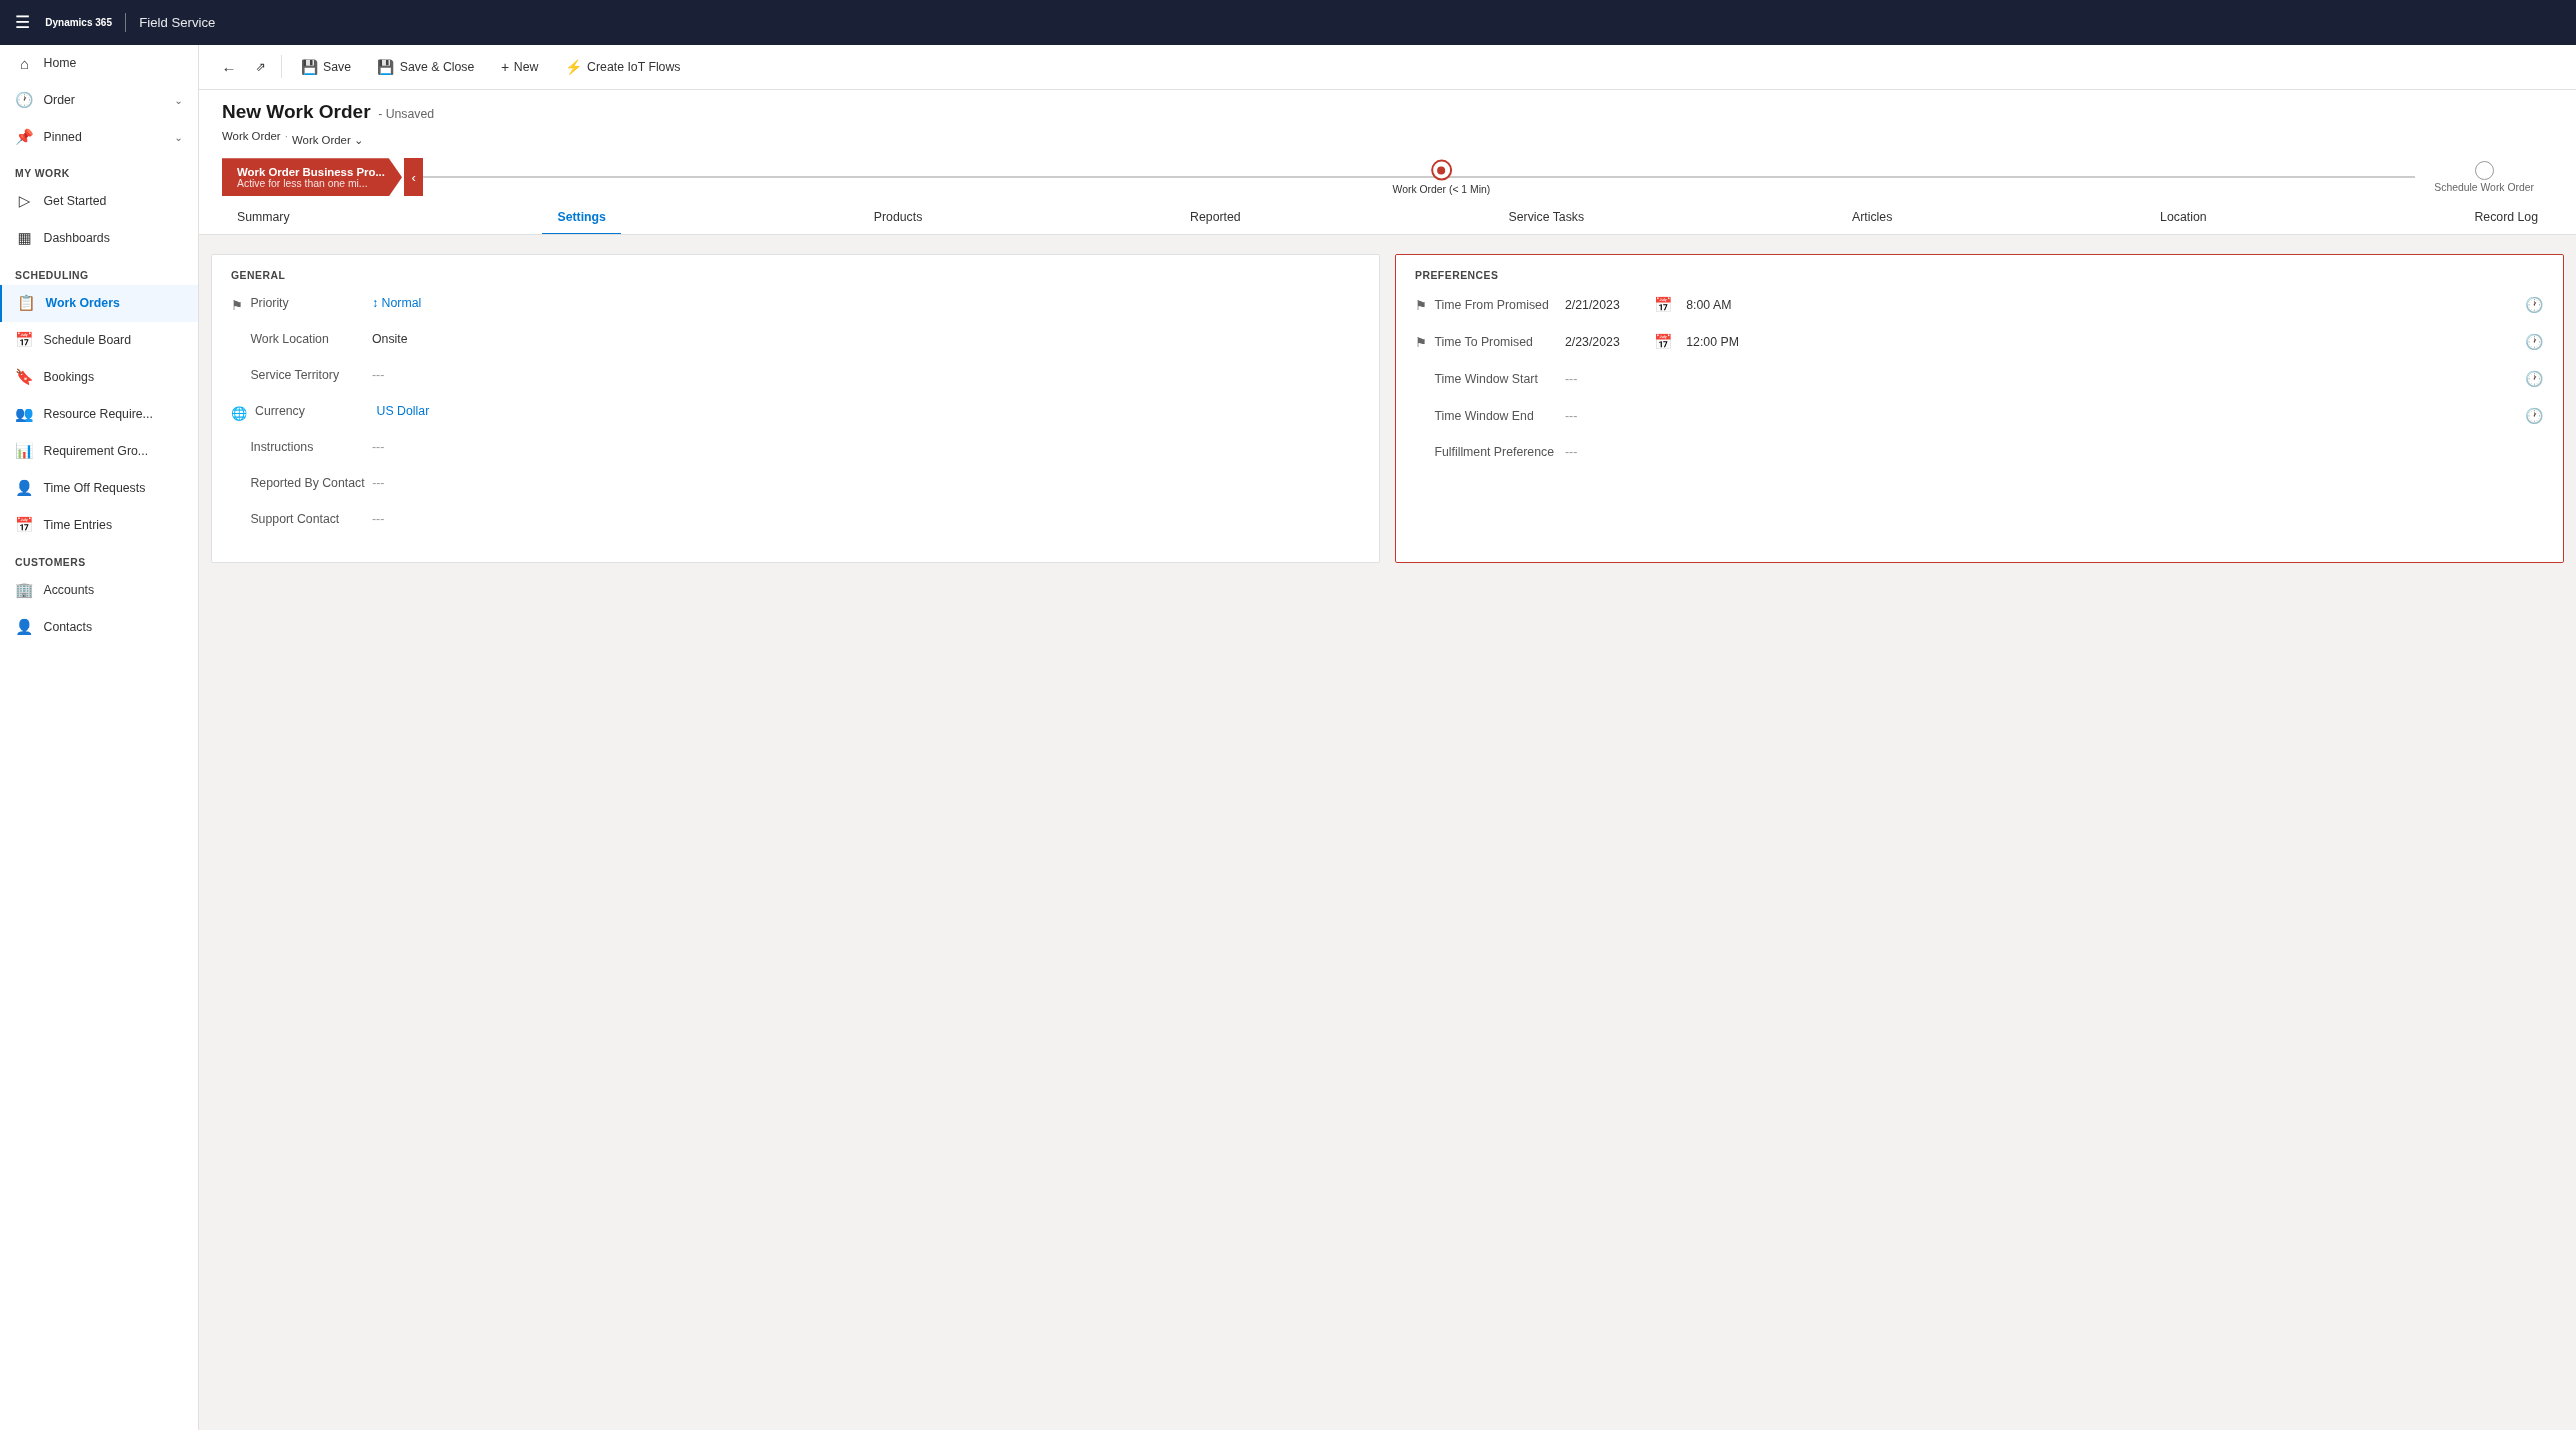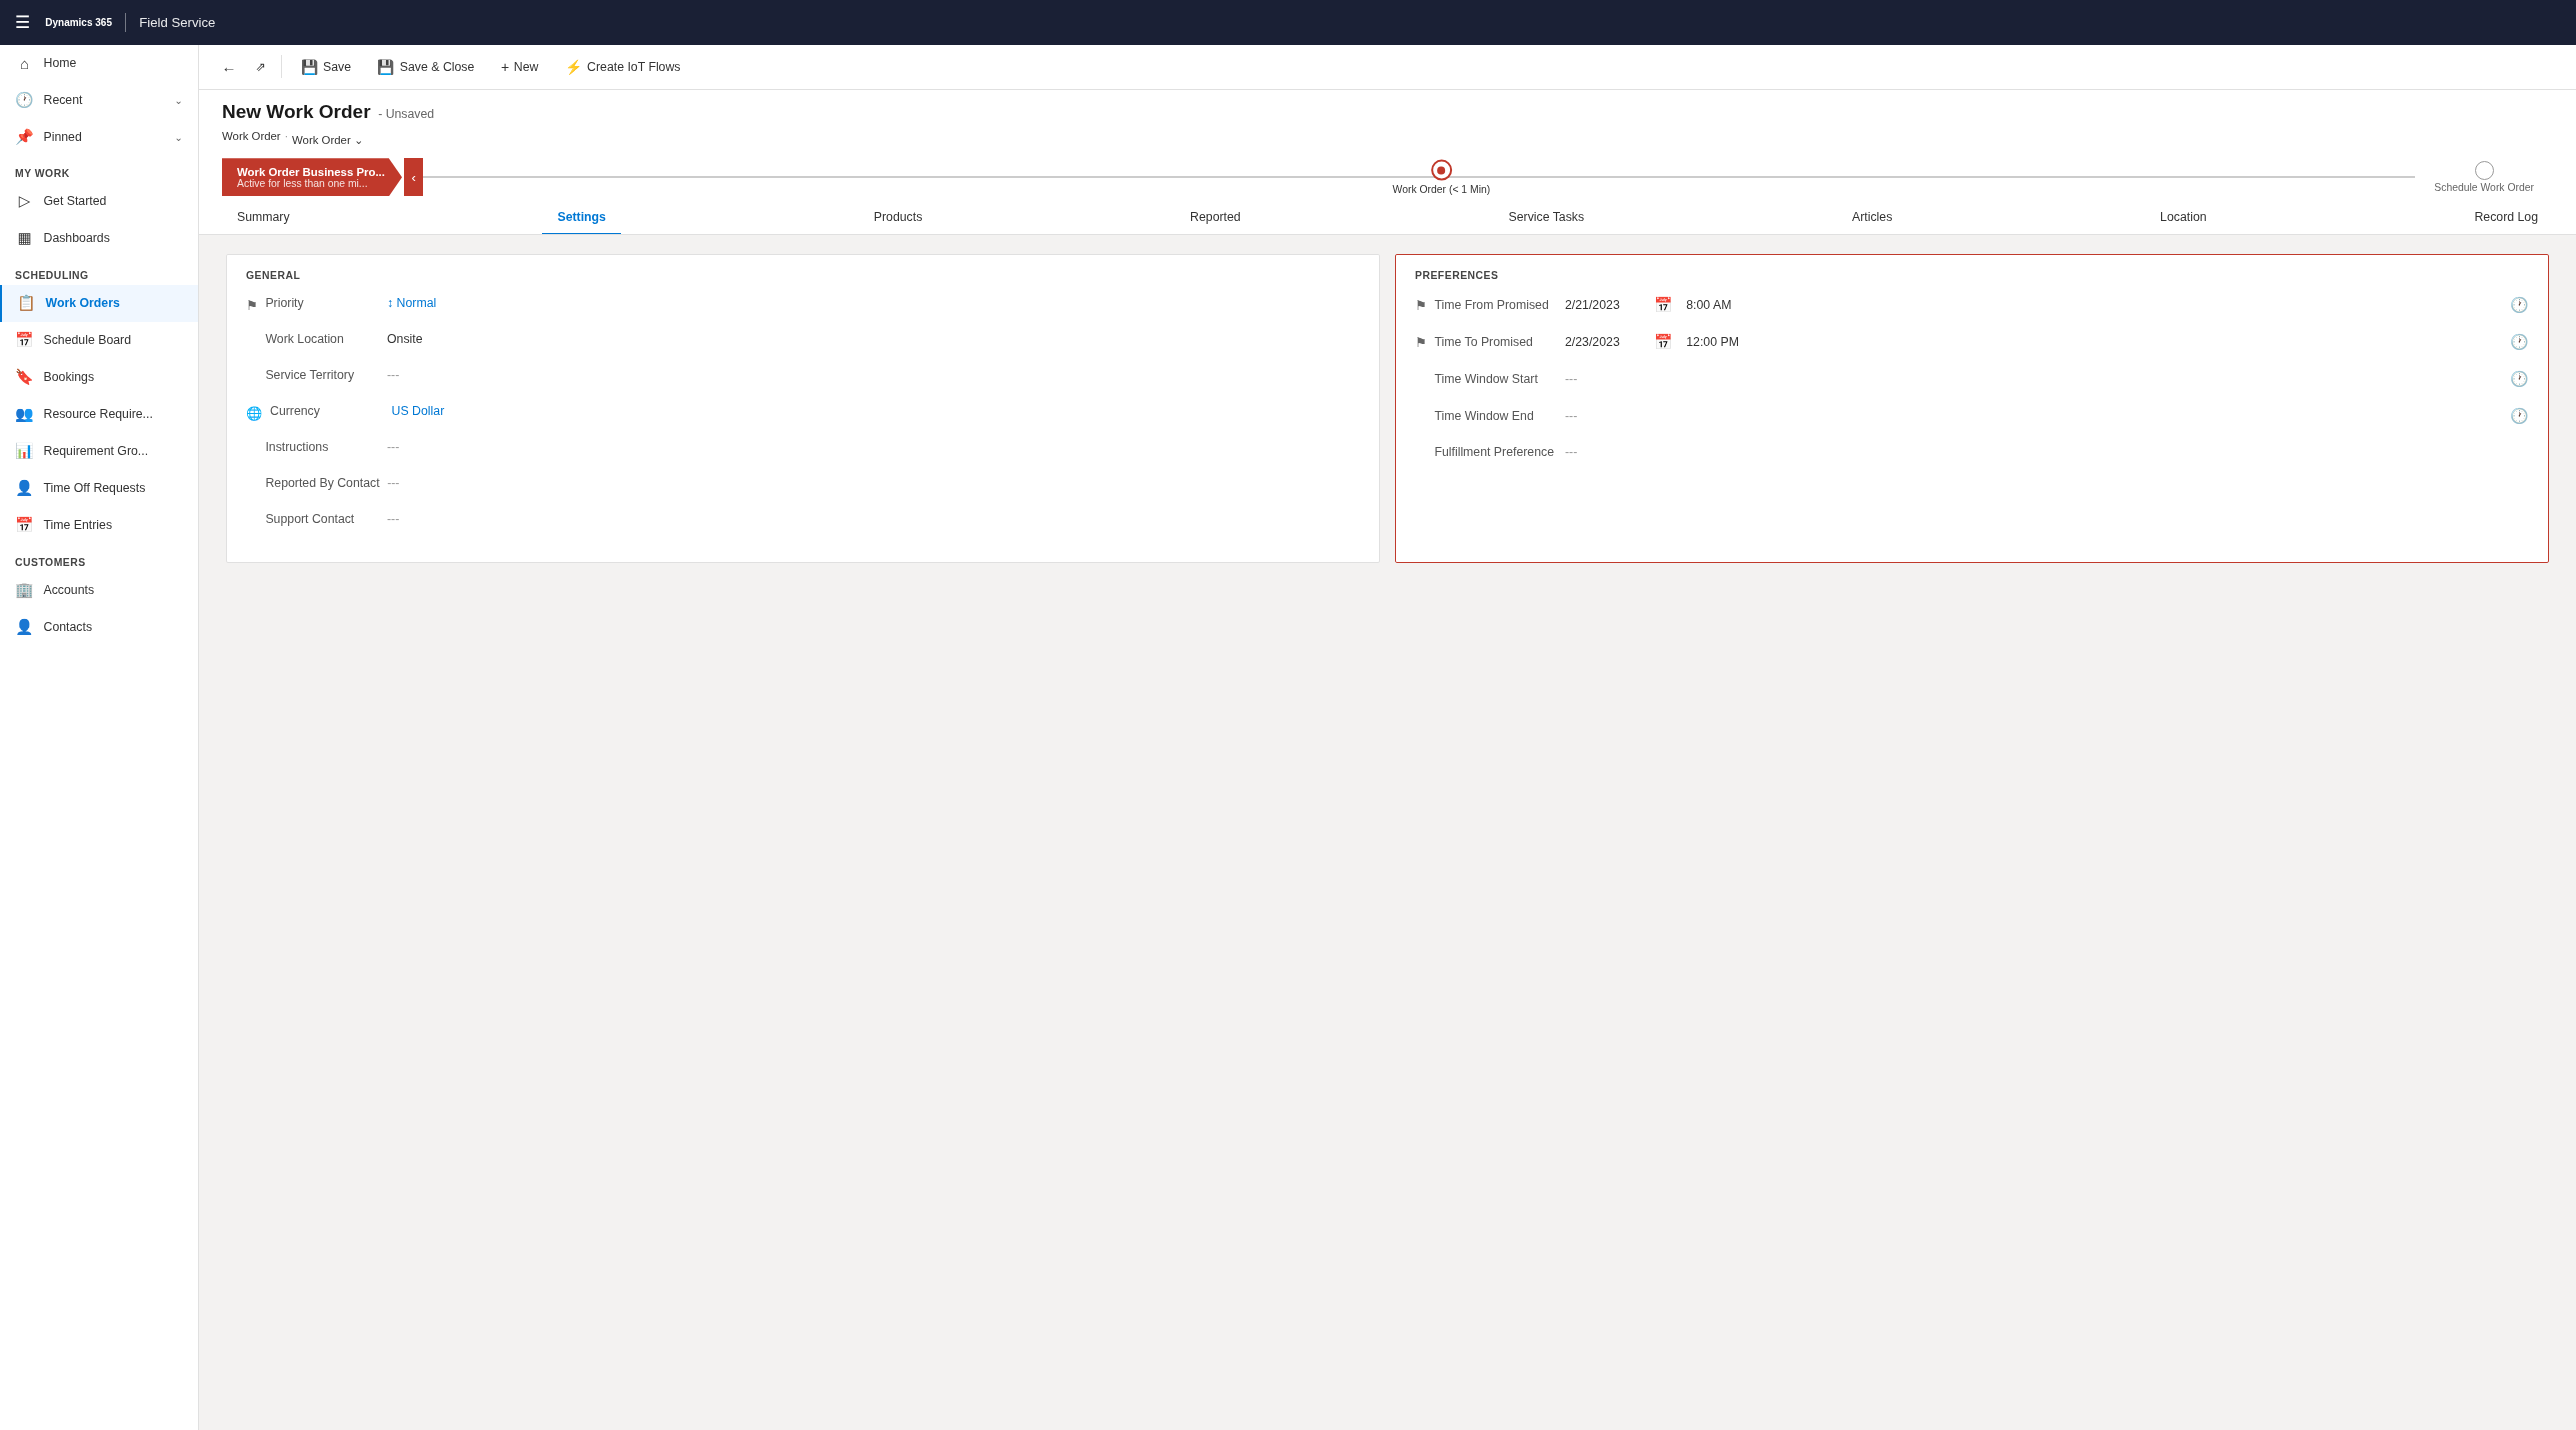--- a/index.html
+++ b/index.html
@@ -222,21 +222,21 @@
       color: #333;
       border-bottom: 1.9px solid transparent;
       white-space: nowrap;
     }
     .tab.active { color: #0078d4; border-bottom-color: #0078d4; font-weight: 600; }
 
     
     .form-content {
       flex: 1;
       overflow-y: auto;
-      padding: 19px 27px;
+      padding: 19px 12px;
       background: #f3f2f1;
     }
     .form-panels {
       display: grid;
       grid-template-columns: 1fr 1fr;
       gap: 15px;
     }
     .form-panel {
       background: white;
       border: 0.9px solid #e0e0e0;
@@ -331,21 +331,21 @@
 
 <div class="main-layout">
 
   <div class="sidebar">
     <div class="sidebar-item">
       <span class="sidebar-icon">⌂</span>
       <span>Home</span>
     </div>
     <div class="sidebar-item">
       <span class="sidebar-icon">🕐</span>
-      <span>Recent</span>
+      <span>Order</span>
       <span class="sidebar-item-expand">⌄</span>
     </div>
     <div class="sidebar-item">
       <span class="sidebar-icon">📌</span>
       <span>Pinned</span>
       <span class="sidebar-item-expand">⌄</span>
     </div>
 
     <div class="sidebar-section-header">My Work</div>
     <div class="sidebar-item">

